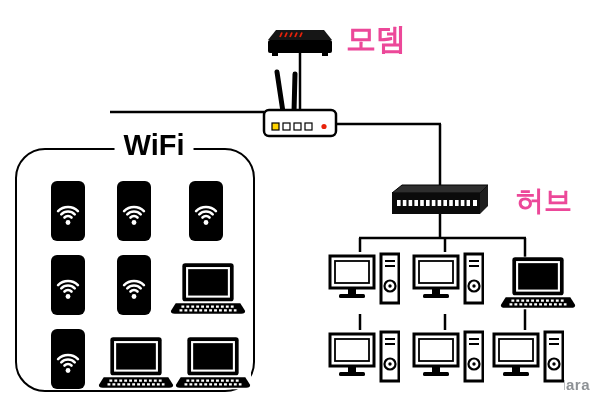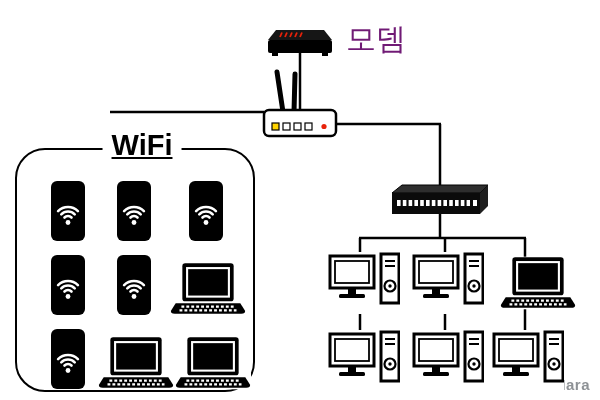--- a/index.html
+++ b/index.html
@@ -2,33 +2,33 @@
 <html><head>
 <meta charset="utf-8">
 <style>
   * { margin:0; padding:0; box-sizing:border-box; }
   html,body { background:#fff; font-family:"Liberation Sans", sans-serif; }
   #canvas {
     position:relative; width:600px; height:400px;
     background:#ffffff; overflow:hidden;
   }
   .lbl {
-    position:absolute; font-weight:400; color:#701a75;
+    position:absolute; font-weight:700; color:#ec4899;
     white-space:nowrap; line-height:1.1;
   }
   #modem-label  { left:346px; top:22px;  font-size:30px; }
   #router-label { left:344px; top:94px;  font-size:30px; }
   #hub-label    { left:516px; top:186px; font-size:28px; }
   #wifi-zone {
     position:absolute; left:15px; top:148px; width:240px; height:244px;
     border:2.5px solid #000; border-radius:30px;
   }
   #wifi-label {
-    position:absolute; left:125px; top:-21px; transform:translateX(-50%);
-    background:#fff; padding:0 9px; font-size:29px; font-weight:700;text-decoration:underline;
+    position:absolute; left:137px; top:-21px; transform:translateX(-50%);
+    background:#fff; padding:0 9px; font-size:29px; font-weight:700;
   }
   .device, .hw { position:absolute; }
   #watermark {
     position:absolute; right:10px; top:376px;
     font-size:15px; font-weight:700; color:#8e9296; letter-spacing:.5px;
   }
   #wires { position:absolute; left:0; top:0; pointer-events:none; }
 </style>
 </head>
 <body>
@@ -141,20 +141,21 @@
 
   <svg class="hw" style="left:392px;top:184px" width="96" height="36" viewBox="0 0 96 36">
     <polygon points="10,1 96,1 88,9 0,9" fill="#2e2e2e" stroke="#000" stroke-width="1"></polygon>
     <rect x="0" y="9" width="88" height="21" fill="#0b0b0b"></rect>
     <polygon points="88,9 96,1 96,22 88,30" fill="#1f1f1f"></polygon>
     <line x1="5" y1="19" x2="78" y2="19" stroke="#fff" stroke-width="6" stroke-dasharray="3.6 2.2"></line>
     <rect x="81" y="16" width="4" height="6" fill="#fff"></rect>
   </svg>
 
   <span class="lbl" id="modem-label">모뎀</span>
+  <span class="lbl" id="hub-label">허브</span>
 
   <span id="watermark">BodNara</span>
 
 <svg class="device" width="72" height="62" viewBox="0 0 72 62" style="left: 328px; top: 252px;">
       <use href="#sym-desktop"></use>
     </svg>
     <svg class="device" width="72" height="62" viewBox="0 0 72 62" style="left: 412px; top: 252px;">
       <use href="#sym-desktop"></use>
     </svg>
     <svg class="device" width="76" height="54" viewBox="0 0 80 56" style="left: 500px; top: 256px;">

